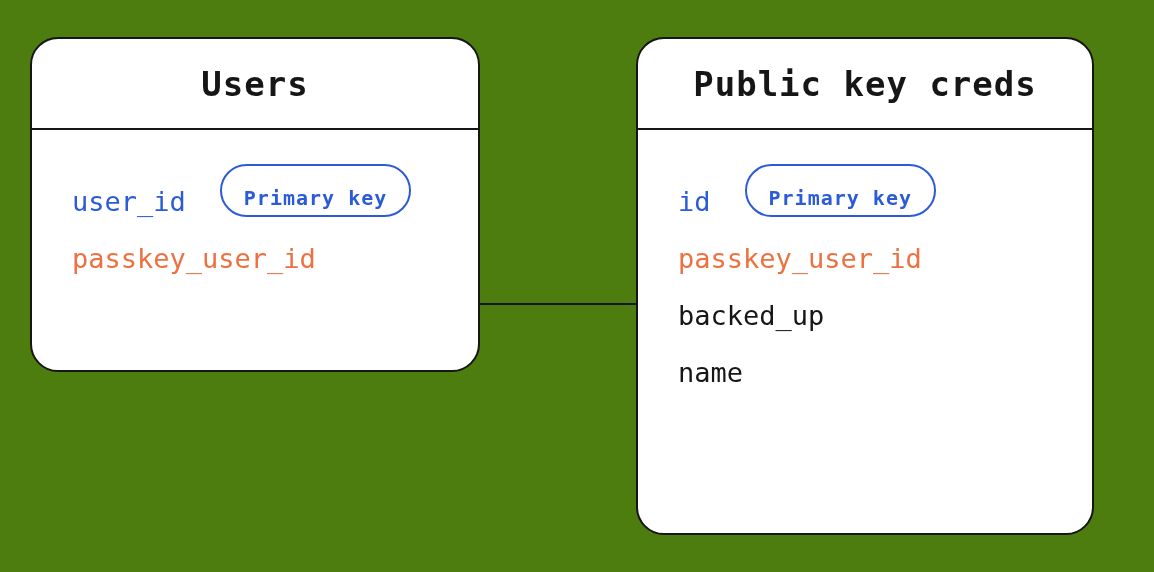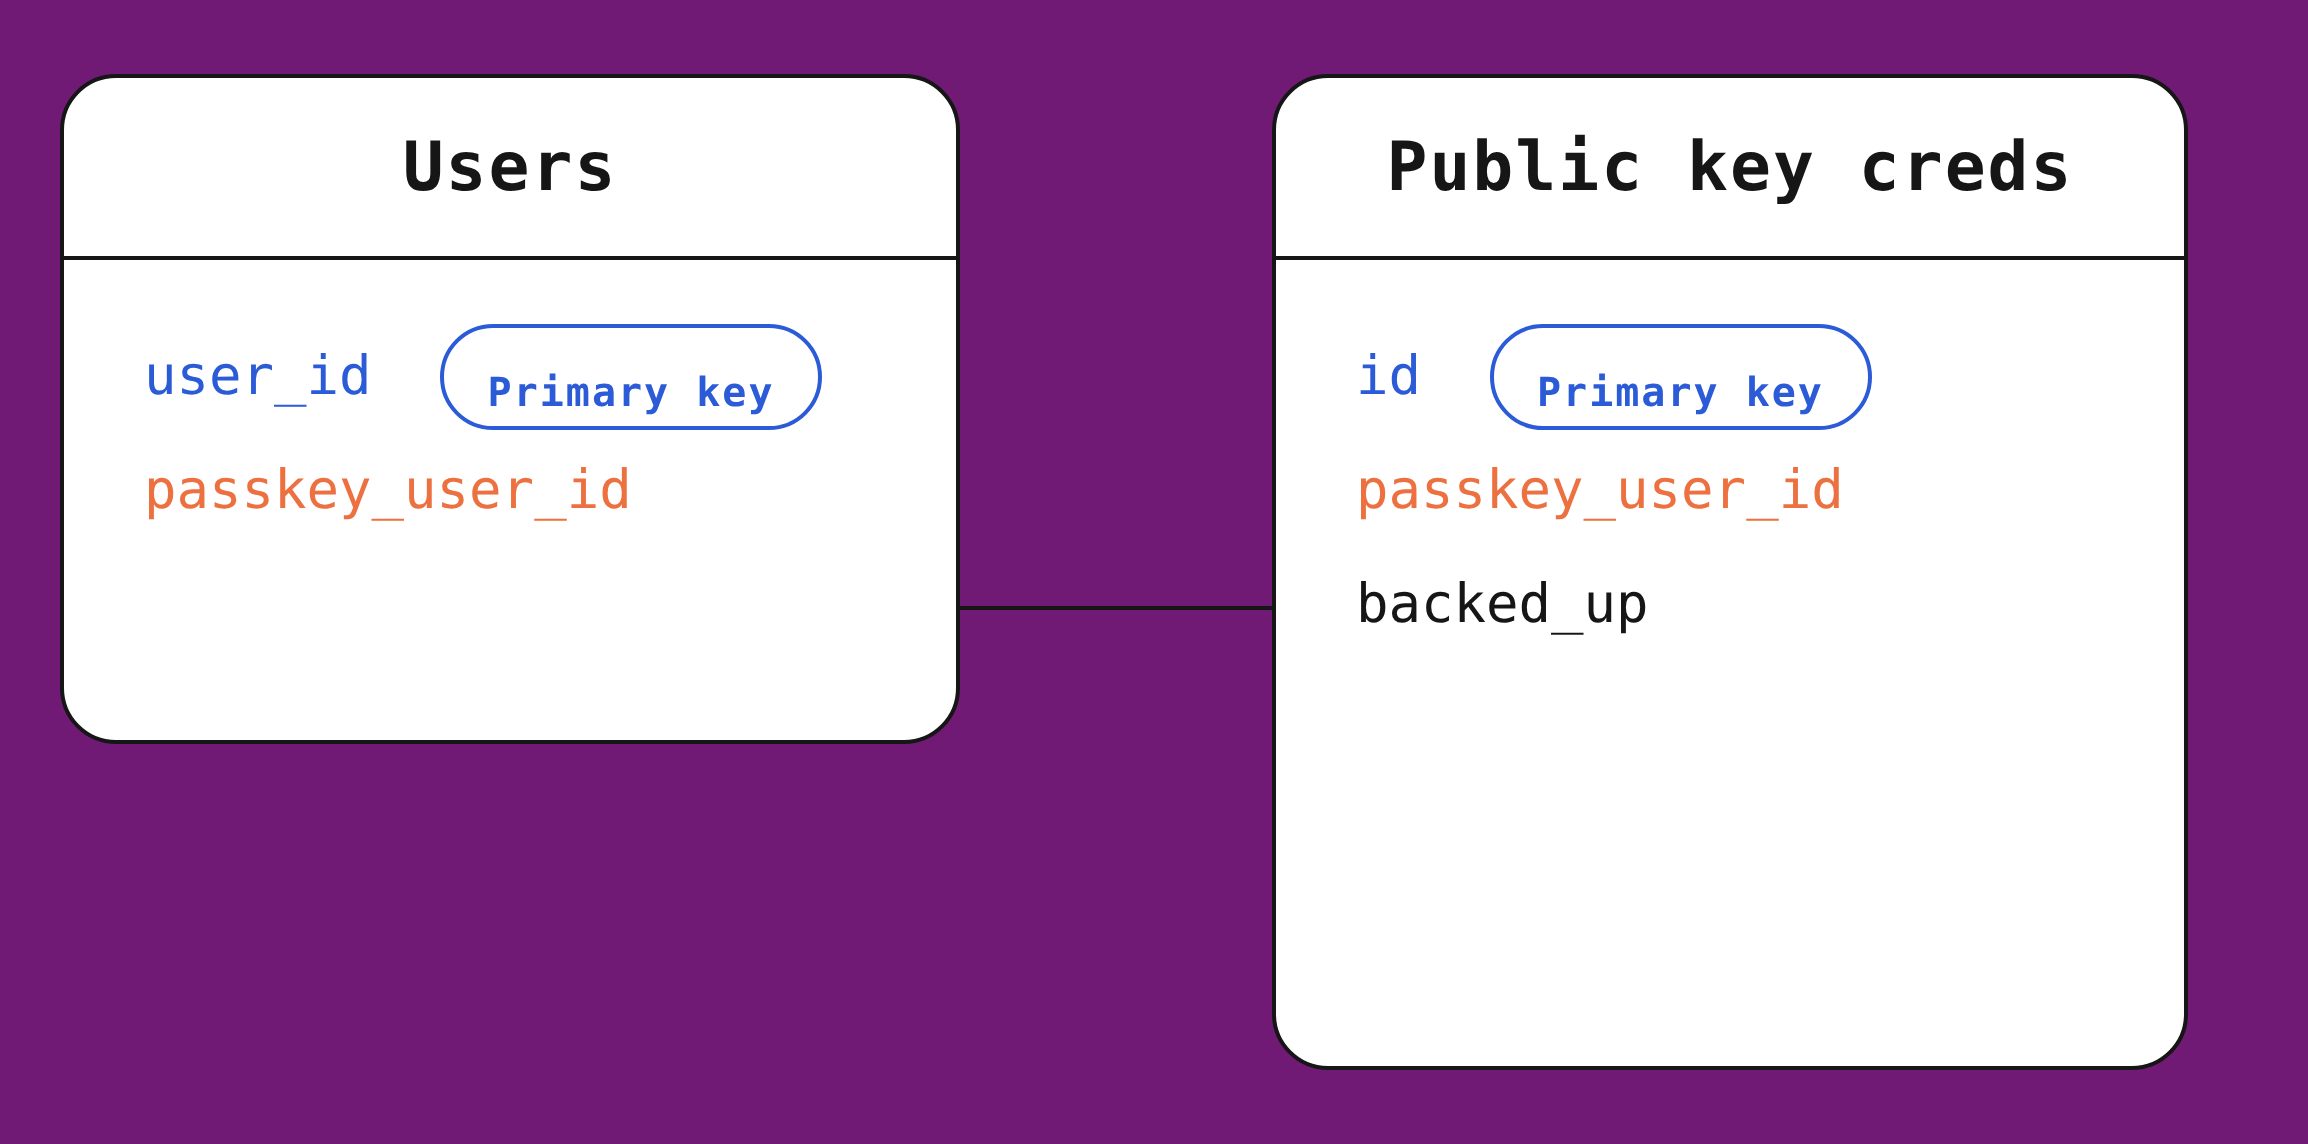--- a/index.html
+++ b/index.html
@@ -5,21 +5,21 @@
   * { margin: 0; padding: 0; box-sizing: border-box; }
   html, body {
     width: 1154px; height: 572px;
     background: #ffffff;
     font-family: "DejaVu Sans Mono", "Liberation Mono", monospace;
     overflow: hidden;
   }
   .canvas {
     position: relative;
     width: 1154px; height: 572px;
-    background: #701a75;
+    background: #4d7c0f;
   }
   .entity {
     position: absolute;
     background: #ffffff;
     border: 2px solid var(--line, #161616);
     border-radius: 28px;
     display: flex;
     flex-direction: column;
   }
   .entity-users  { left: 30px;  top: 37px; width: 450px; height: 335px; }
@@ -38,21 +38,21 @@
     color: var(--ink, #161616);
   }
   .entity-body {
     padding: 30px 0 0 40px;
     display: flex;
     flex-direction: column;
   }
   .field-row {
     height: 57px;
     display: flex;
-    align-items: center;
+    align-items: flex-end;
     gap: 34px;
   }
   .field-name {
     font-size: 27px;
     color: var(--ink, #161616);
     white-space: nowrap;
   }
   .field-name.pk { color: var(--blue, #2b5bd7); }
   .field-name.fk { color: var(--orange, #ed7140); }
   .pk-badge {
@@ -105,16 +105,19 @@
       <div class="field-row">
         <span class="field-name pk">id</span>
         <span class="pk-badge">Primary key</span>
       </div>
       <div class="field-row">
         <span class="field-name fk">passkey_user_id</span>
       </div>
       <div class="field-row">
         <span class="field-name">backed_up</span>
       </div>
+      <div class="field-row">
+        <span class="field-name">name</span>
+      </div>
     </div>
   </div>
 
 </div>
 
 </body></html>

